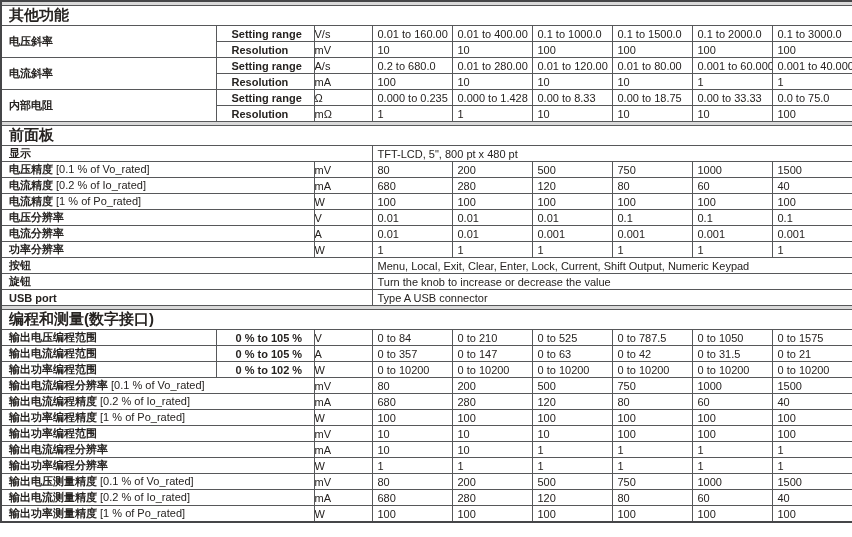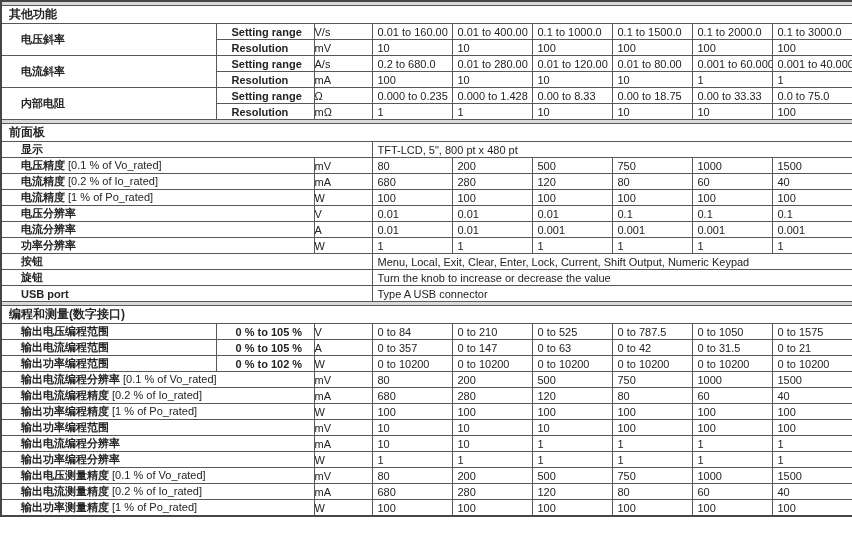--- a/index.html
+++ b/index.html
@@ -11,22 +11,22 @@
   table.spec {
     width: 852px; table-layout: fixed; border-collapse: collapse;
     border: 2px solid #454648;
   }
   td {
     border: 1px solid #57585a;
     font-size: 11px; height: 15px; padding: 0 0 0 5px;
     vertical-align: middle; white-space: nowrap; overflow: hidden;
   }
   tr.spacer td { height: 3px; padding: 0; background: #d9d9d9; }
-  tr.sec td { font-weight: bold; font-size: 12px; padding-left: 7px; height: 14px; }
-  td.lbl { font-weight: bold; padding-left: 19px; }
+  tr.sec td { font-weight: bold; font-size: 15px; padding-left: 7px; height: 14px; }
+  td.lbl { font-weight: bold; padding-left: 7px; }
   td.sub { font-weight: bold; padding-left: 15px; }
   td.pct { font-weight: bold; padding-left: 19px; }
   td.unit { text-align: left; padding: 0; margin-top: 16px; }
   td.val { font-weight: normal; }
   td.full { font-weight: normal; }
   .note { font-weight: normal; }
 </style>
 </head>
 <body>
 

